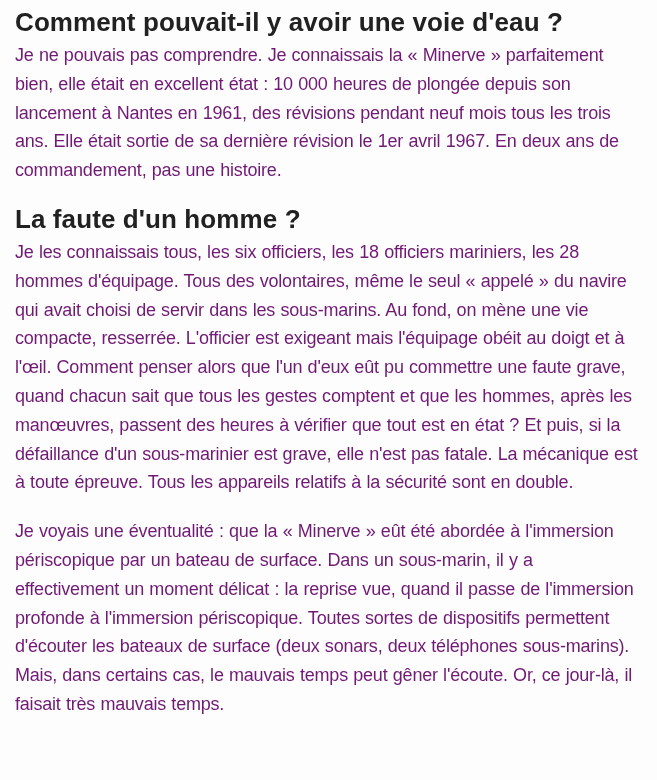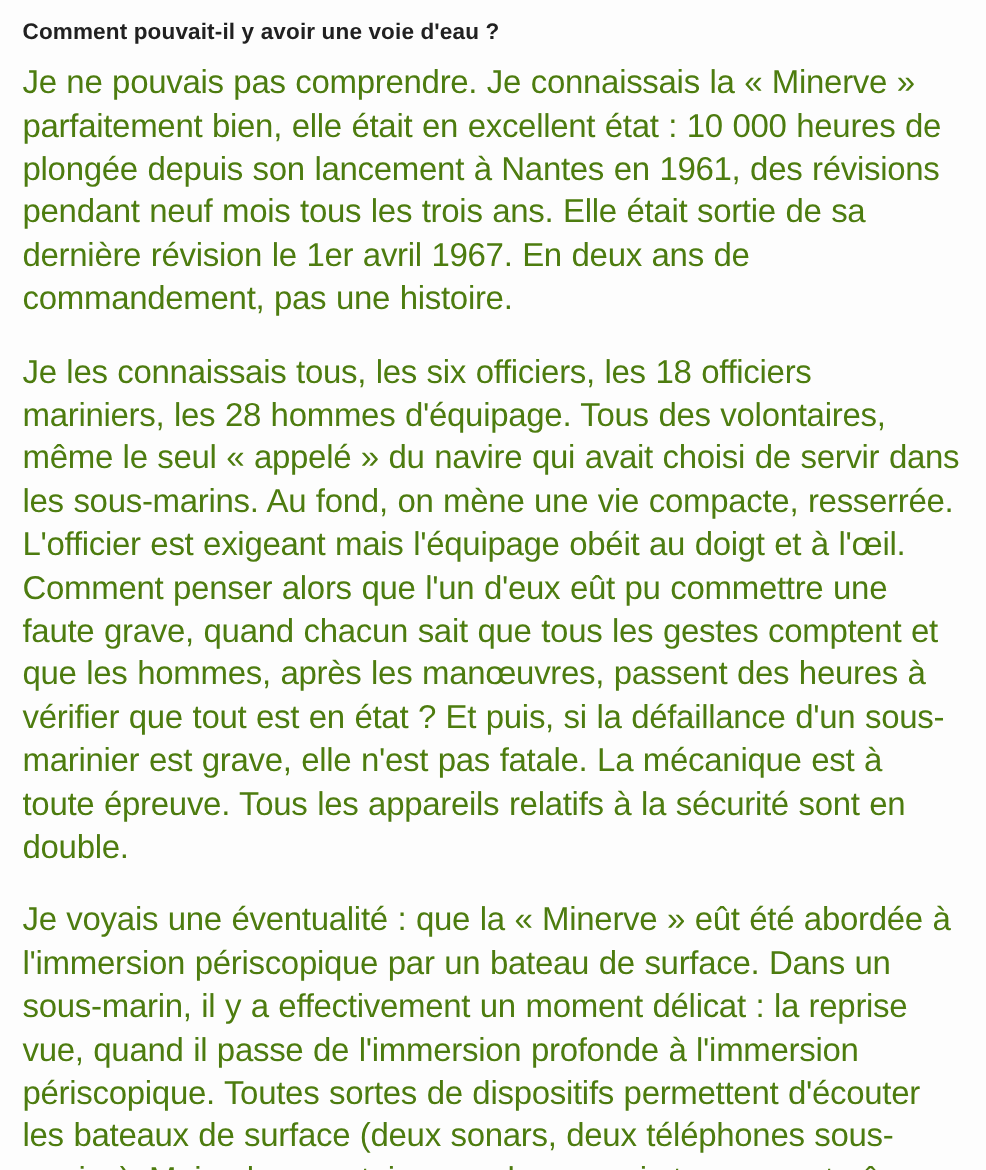--- a/index.html
+++ b/index.html
@@ -17,50 +17,51 @@
     .article {
       box-sizing: border-box;
       width: 657px;
       padding: 8px 16px 0 15px;
     }
     .section {
       margin: 0;
     }
     .section-heading {
       margin: 0;
-      font-size: 15px;
+      font-size: 26px;
       line-height: 28px;
       font-weight: 700;
       color: #212121;
       letter-spacing: 0.1px;
     }
     .section-paragraph {
       margin: 5px 0 20px 0;
-      font-size: 22px;
+      font-size: 18px;
       line-height: 28.8px;
       font-weight: 400;
-      color: #4d7c0f;
+      color: #701a75;
       letter-spacing: -0.2px;
       word-spacing: 0.5px;
     }
     .section:last-child .section-paragraph {
       margin-bottom: 12px;
     }
   </style>
 </head>
 <body>
 
 <div class="article">
 
   <div class="section">
     <h3 class="section-heading">Comment pouvait-il y avoir une voie d'eau&nbsp;?</h3>
     <p class="section-paragraph">Je ne pouvais pas comprendre. Je connaissais la «&nbsp;Minerve&nbsp;» parfaitement bien, elle était en excellent état&nbsp;: 10&nbsp;000 heures de plongée depuis son lancement à Nantes en 1961, des révisions pendant neuf mois tous les trois ans. Elle était sortie de sa dernière révision le 1er avril 1967. En deux ans de commandement, pas une histoire.</p>
   </div>
 
   <div class="section">
+    <h3 class="section-heading">La faute d'un homme&nbsp;?</h3>
     <p class="section-paragraph">Je les connaissais tous, les six officiers, les 18 officiers mariniers, les 28 hommes d'équipage. Tous des volontaires, même le seul «&nbsp;appelé&nbsp;» du navire qui avait choisi de servir dans les sous-marins. Au fond, on mène une vie compacte, resserrée. L'officier est exigeant mais l'équipage obéit au doigt et à l'œil. Comment penser alors que l'un d'eux eût pu commettre une faute grave, quand chacun sait que tous les gestes comptent et que les hommes, après les manœuvres, passent des heures à vérifier que tout est en état&nbsp;? Et puis, si la défaillance d'un sous-marinier est grave, elle n'est pas fatale. La mécanique est à toute épreuve. Tous les appareils relatifs à la sécurité sont en double.</p>
   </div>
 
   <div class="section">
     <p class="section-paragraph">Je voyais une éventualité&nbsp;: que la «&nbsp;Minerve&nbsp;» eût été abordée à l'immersion périscopique par un bateau de surface. Dans un sous-marin, il y a effectivement un moment délicat&nbsp;: la reprise vue, quand il passe de l'immersion profonde à l'immersion périscopique. Toutes sortes de dispositifs permettent d'écouter les bateaux de surface (deux sonars, deux téléphones sous-marins). Mais, dans certains cas, le mauvais temps peut gêner l'écoute. Or, ce jour-là, il faisait très mauvais temps.</p>
   </div>
 
 </div>
 
 </body></html>

